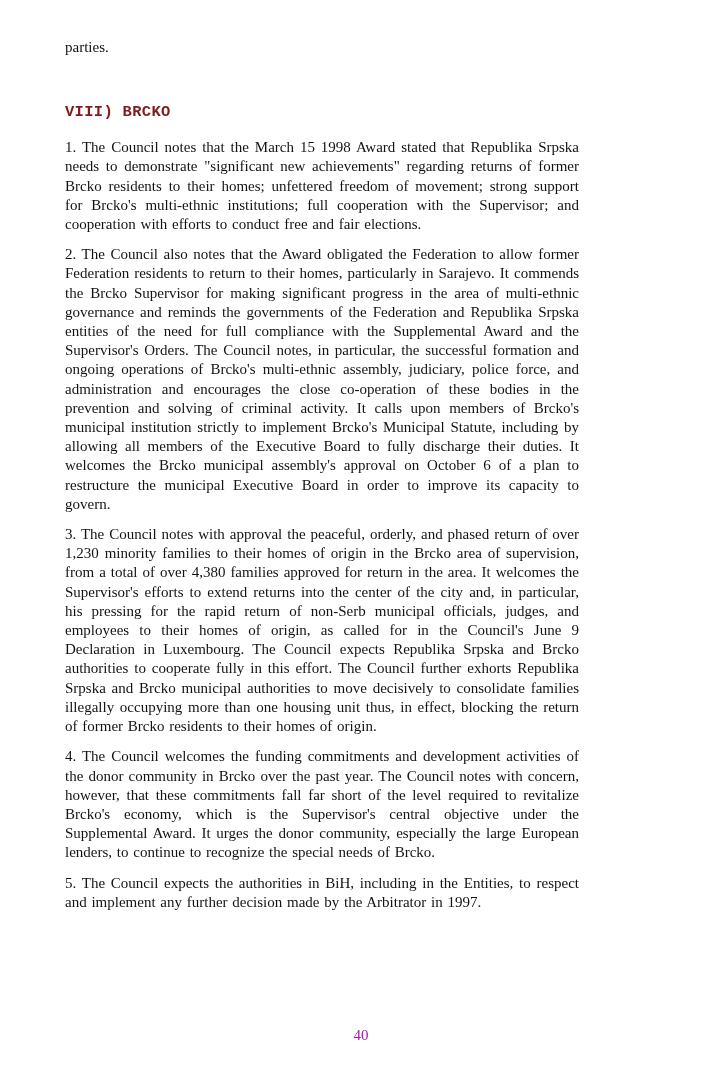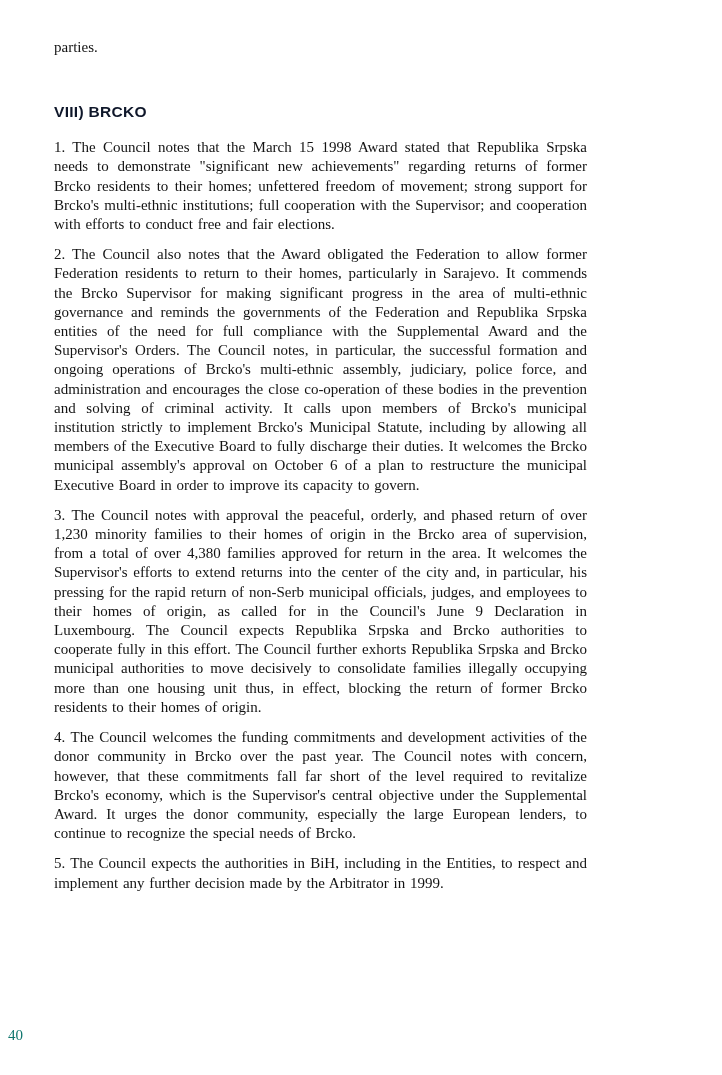--- a/index.html
+++ b/index.html
@@ -8,72 +8,71 @@
     background: #ffffff;
   }
   .page {
     position: relative;
     width: 645px;
     height: 1075px;
     box-sizing: border-box;
     background: #ffffff;
     font-family: "Liberation Serif", serif;
     color: #131313;
-    padding: 38px 66px 0 46px;
+    padding: 38px 66px 0 65px;
     overflow: hidden;
-    margin-left: 8px;
   }
   .para {
     font-size: 15px;
     line-height: 19.2px;
     text-align: justify;
     margin: 0 0 11px 0;
     word-spacing: 1px;
   }
   .leading {
     margin: 0;
     text-align: left;
   }
   .heading {
-    font-family: Liberation Sans, sans-serif;
+    font-family: Liberation Mono, monospace;
     font-size: 15.5px;
     font-weight: 700;
-    color: #0f172a;
+    color: #7f1d1d;
     letter-spacing: 0.3px;
     margin: 46px 0 17px 0;
   }
   .heading-2 {
     margin-top: 31px;
   }
   .page-number {
     position: absolute;
     left: 0;
     top: 1027px;
     width: 722px;
-    text-align: left;
+    text-align: center;
     font-size: 15px;
-    color: #0f766e;
+    color: #a21caf;
   }
 </style>
 </head>
 <body>
 
 <div class="page">
 
   <p class="para leading">parties.</p>
 
   <h2 class="heading">VIII) BRCKO</h2>
 
   <p class="para">1. The Council notes that the March 15 1998 Award stated that Republika Srpska needs to demonstrate "significant new achievements" regarding returns of former Brcko residents to their homes; unfettered freedom of movement; strong support for Brcko's multi-ethnic institutions; full cooperation with the Supervisor; and cooperation with efforts to conduct free and fair elections.</p>
 
   <p class="para">2. The Council also notes that the Award obligated the Federation to allow former Federation residents to return to their homes, particularly in Sarajevo. It commends the Brcko Supervisor for making significant progress in the area of multi-ethnic governance and reminds the governments of the Federation and Republika Srpska entities of the need for full compliance with the Supplemental Award and the Supervisor's Orders. The Council notes, in particular, the successful formation and ongoing operations of Brcko's multi-ethnic assembly, judiciary, police force, and administration and encourages the close co-operation of these bodies in the prevention and solving of criminal activity. It calls upon members of Brcko's municipal institution strictly to implement Brcko's Municipal Statute, including by allowing all members of the Executive Board to fully discharge their duties. It welcomes the Brcko municipal assembly's approval on October 6 of a plan to restructure the municipal Executive Board in order to improve its capacity to govern.</p>
 
   <p class="para">3. The Council notes with approval the peaceful, orderly, and phased return of over 1,230 minority families to their homes of origin in the Brcko area of supervision, from a total of over 4,380 families approved for return in the area. It welcomes the Supervisor's efforts to extend returns into the center of the city and, in particular, his pressing for the rapid return of non-Serb municipal officials, judges, and employees to their homes of origin, as called for in the Council's June 9 Declaration in Luxembourg. The Council expects Republika Srpska and Brcko authorities to cooperate fully in this effort. The Council further exhorts Republika Srpska and Brcko municipal authorities to move decisively to consolidate families illegally occupying more than one housing unit thus, in effect, blocking the return of former Brcko residents to their homes of origin.</p>
 
   <p class="para">4. The Council welcomes the funding commitments and development activities of the donor community in Brcko over the past year. The Council notes with concern, however, that these commitments fall far short of the level required to revitalize Brcko's economy, which is the Supervisor's central objective under the Supplemental Award. It urges the donor community, especially the large European lenders, to continue to recognize the special needs of Brcko.</p>
 
-  <p class="para">5. The Council expects the authorities in BiH, including in the Entities, to respect and implement any further decision made by the Arbitrator in 1999.</p>
+  <p class="para">5. The Council expects the authorities in BiH, including in the Entities, to respect and implement any further decision made by the Arbitrator in 1997.</p>
 
 
 
   <div class="page-number">40</div>
 
 </div>
 
 </body></html>

